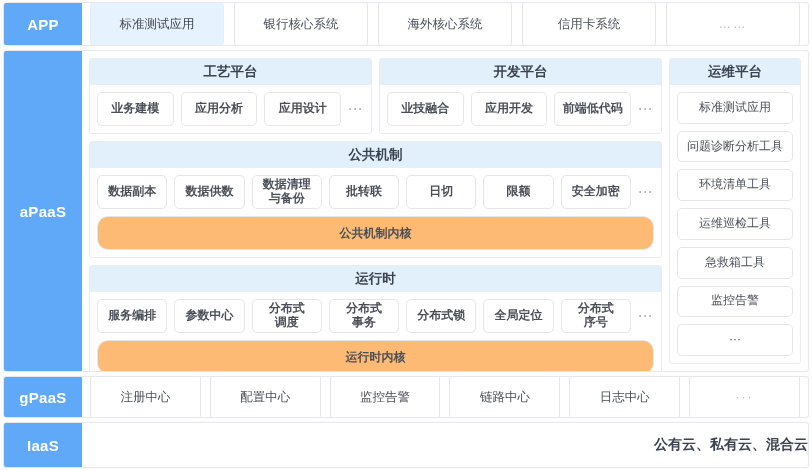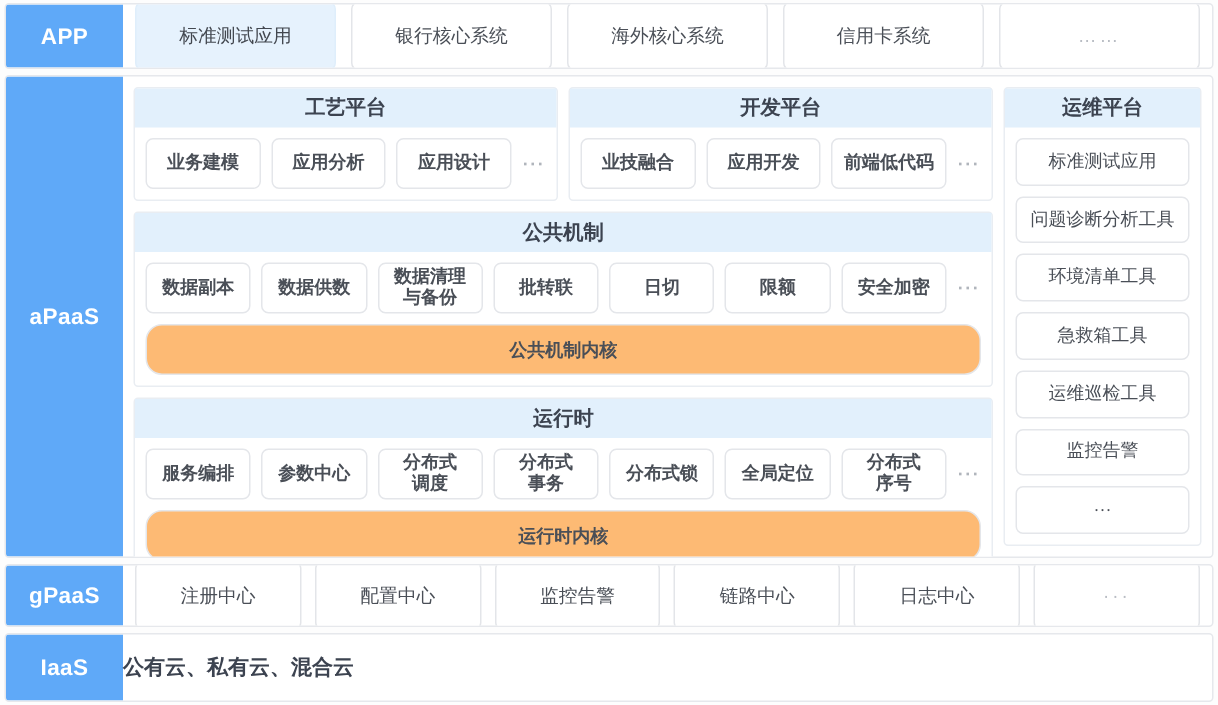--- a/index.html
+++ b/index.html
@@ -159,21 +159,21 @@
   .ops-body .tile { flex: 1 1 0; min-height: 0; }
 
   
   .gpaas-row { height: 42px; flex: 0 0 42px; }
   .gpaas-row .row-body { align-items: center; gap: 9px; padding: 0 8px; }
   .gpaas-row .chip { height: 46px; }
 
   
   .iaas-row { height: 46px; flex: 0 0 46px; }
   .iaas-row .row-body {
-    align-items: center; justify-content: flex-start; padding: 0;
+    align-items: center; justify-content: flex-end; padding: 0;
   }
   .iaas-text {
     font-size: 14px;
     font-weight: 700;
     color: #3c4350;
   }
 </style>
 </head>
 <body>
 
@@ -264,22 +264,22 @@
 
       </div>
 
       <div class="col-right">
         <div class="card ops-card">
           <div class="card-head">运维平台</div>
           <div class="ops-body">
             <div class="tile">标准测试应用</div>
             <div class="tile">问题诊断分析工具</div>
             <div class="tile">环境清单工具</div>
+            <div class="tile">运维巡检工具</div>
             <div class="tile">急救箱工具</div>
-            <div class="tile">运维巡检工具</div>
             <div class="tile">监控告警</div>
             <div class="tile">···</div>
           </div>
         </div>
       </div>
 
     </div>
   </div>
 
   <div class="row gpaas-row">

